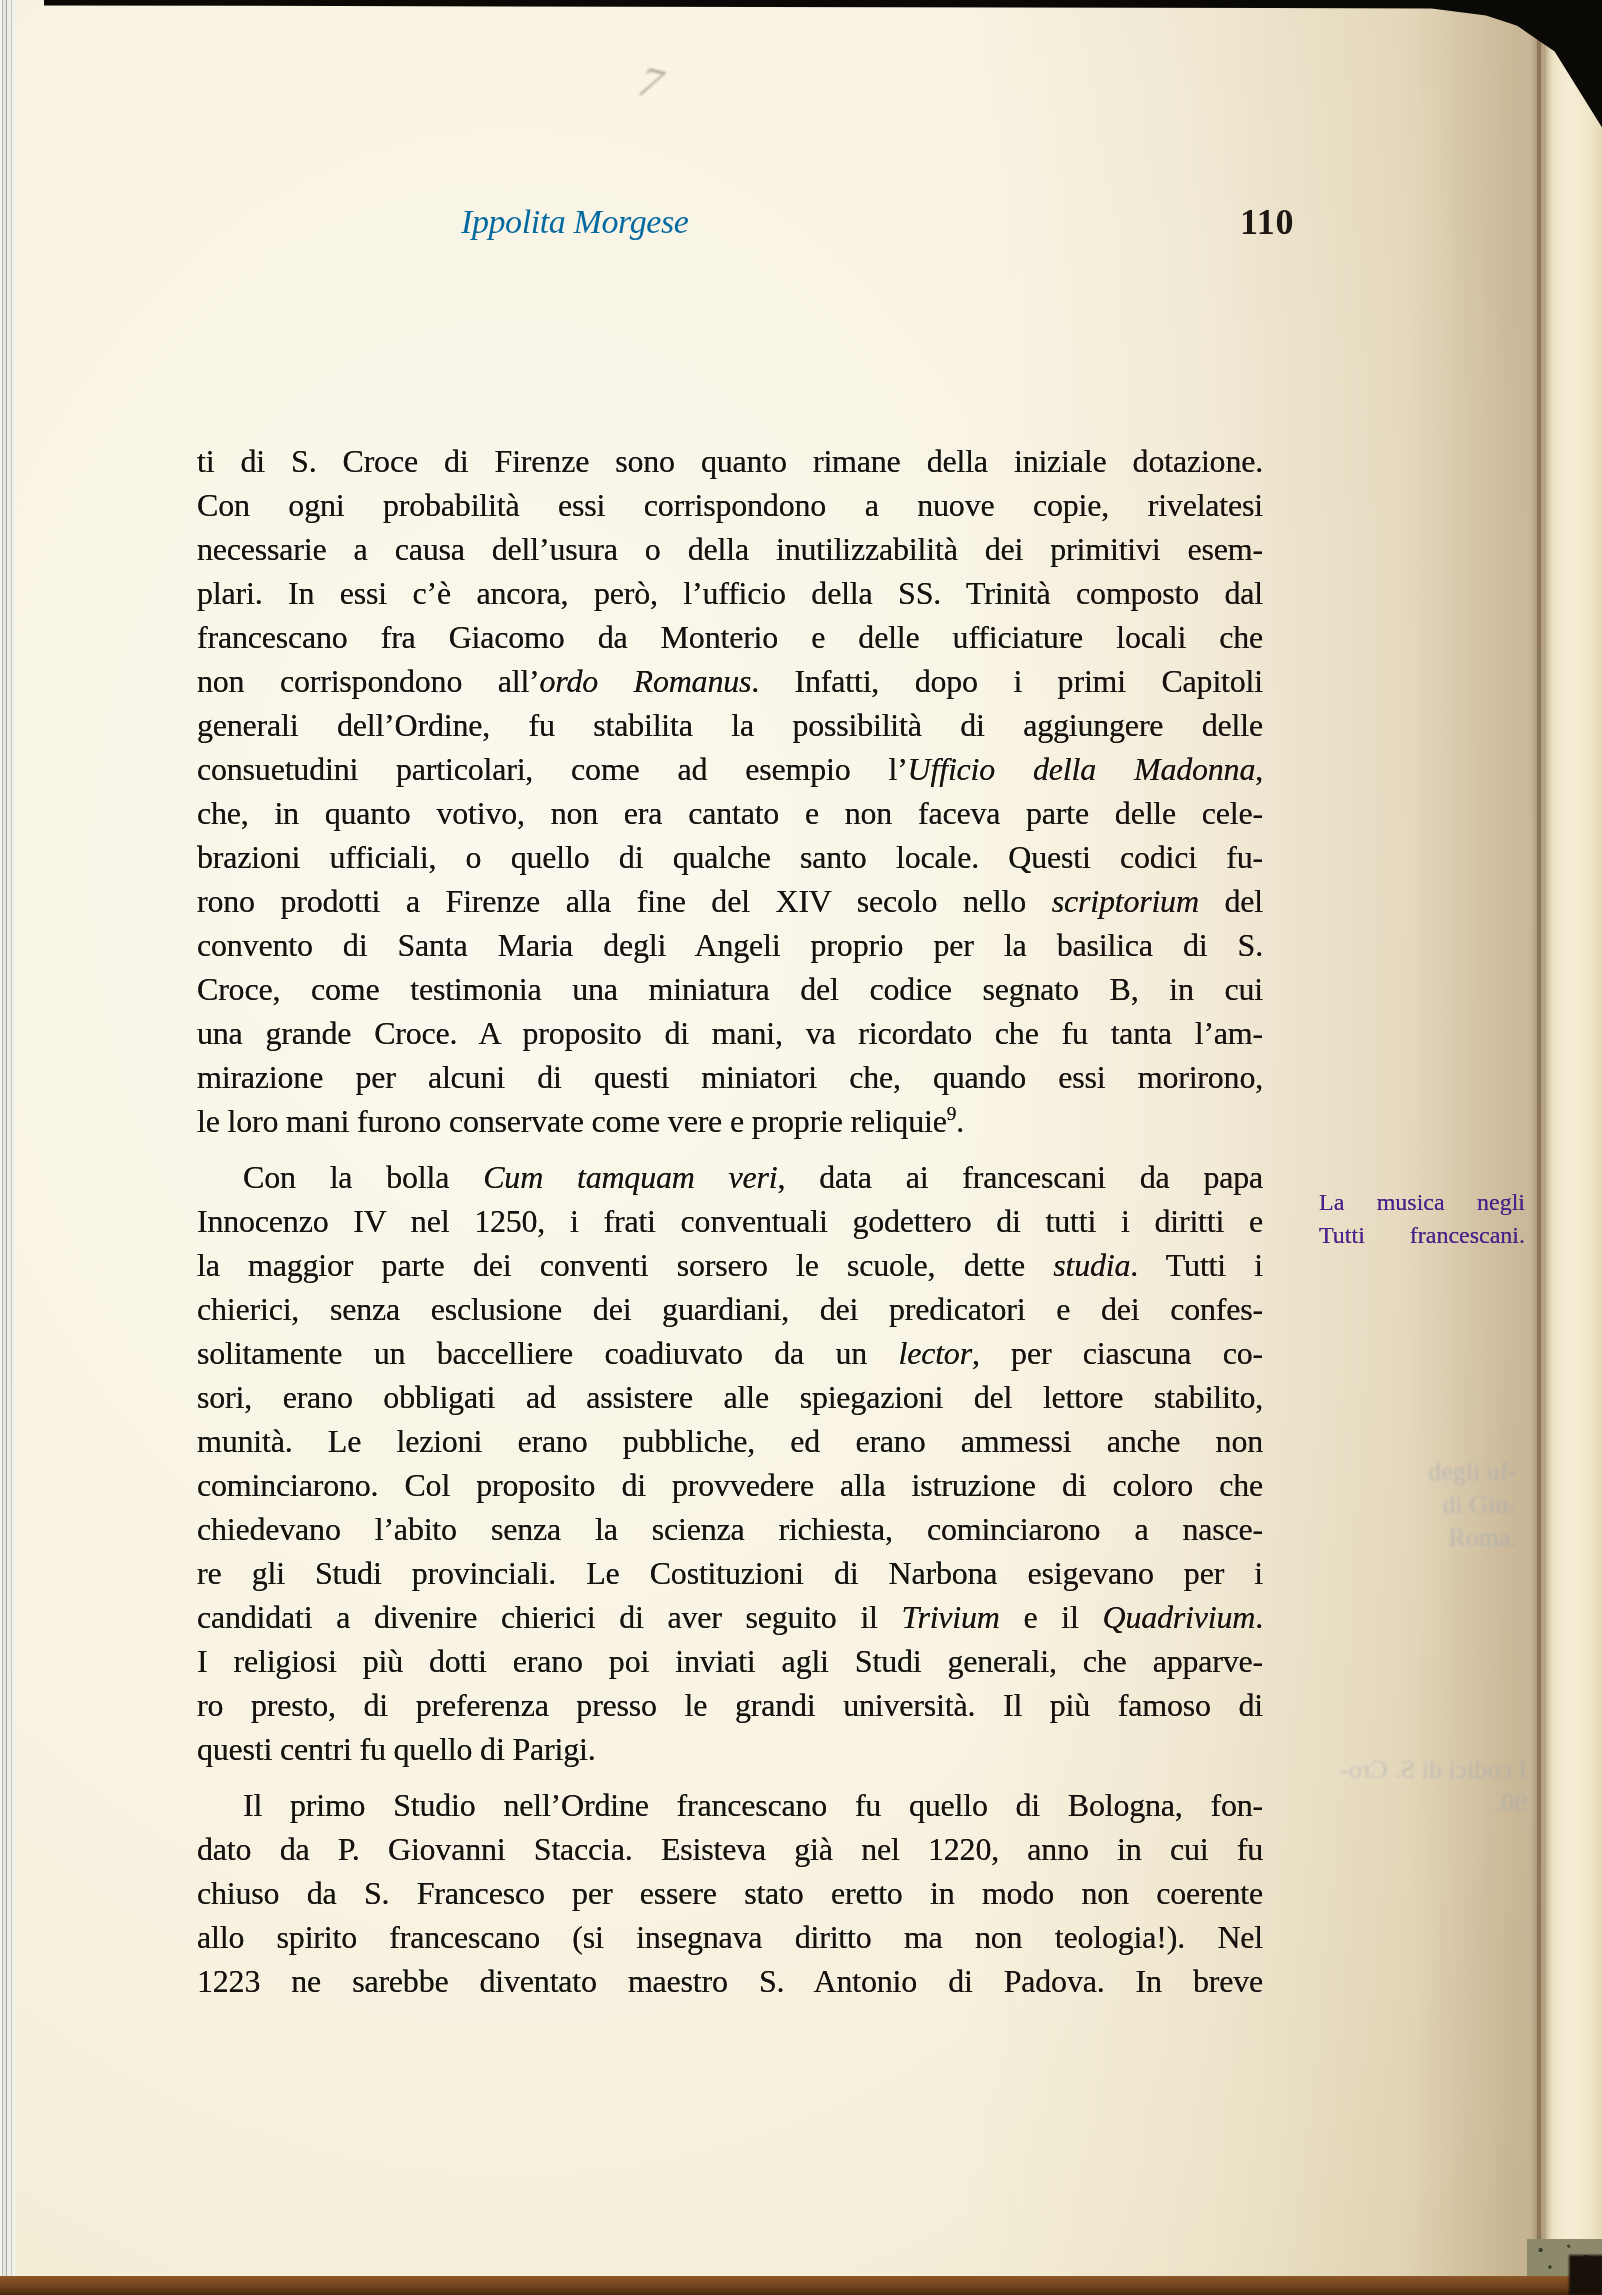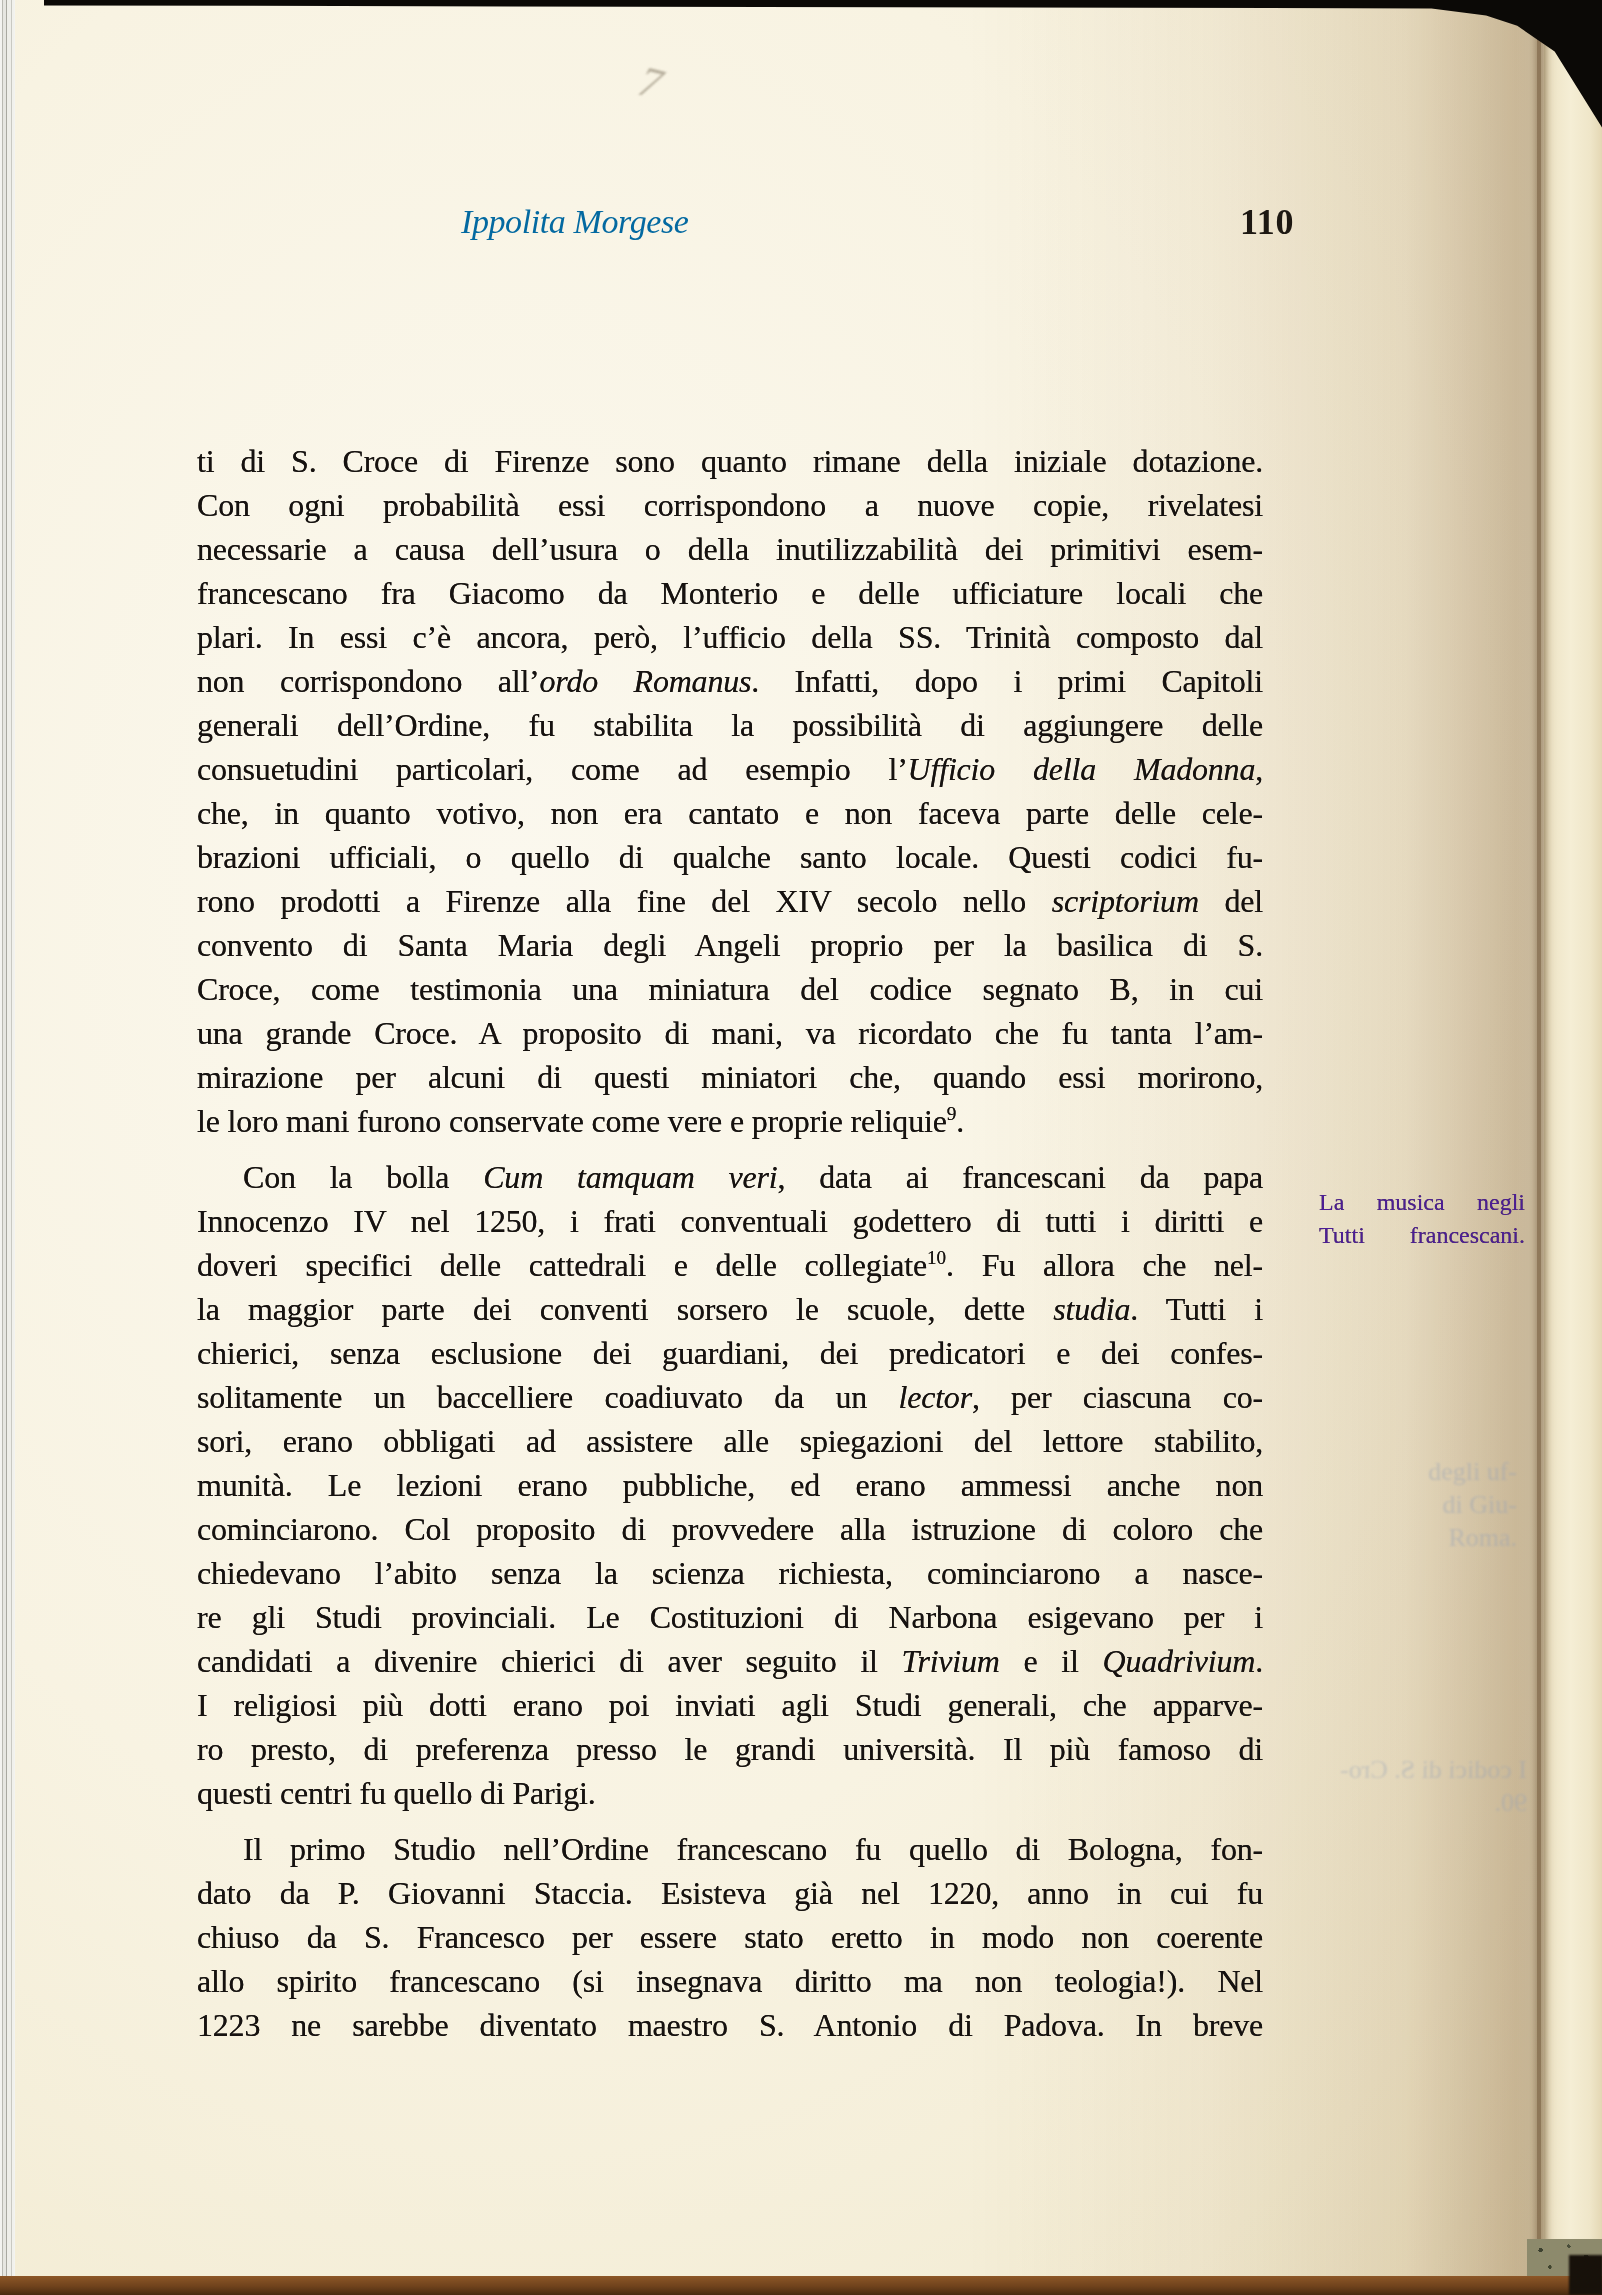--- a/index.html
+++ b/index.html
@@ -117,38 +117,37 @@
 
   <div class="running-head">Ippolita Morgese</div>
   <div class="page-num">110</div>
   <div class="smudge">7</div>
 
   <div id="text-column">
       <div class="para">
         <div class="line"><span>ti di S. Croce di Firenze sono quanto rimane della iniziale dotazione.</span></div>
         <div class="line"><span>Con ogni probabilità essi corrispondono a nuove copie, rivelatesi</span></div>
         <div class="line"><span>necessarie a causa dell’usura o della inutilizzabilità dei primitivi esem-</span></div>
+        <div class="line"><span>plari. In essi c’è ancora, però, l’ufficio della SS. Trinità composto dal</span></div>
         <div class="line"><span>francescano fra Giacomo da Monterio e delle ufficiature locali che</span></div>
-        <div class="line"><span>plari. In essi c’è ancora, però, l’ufficio della SS. Trinità composto dal</span></div>
         <div class="line"><span>non corrispondono all’</span><span class="it">ordo Romanus</span><span>. Infatti, dopo i primi Capitoli</span></div>
         <div class="line"><span>generali dell’Ordine, fu stabilita la possibilità di aggiungere delle</span></div>
         <div class="line"><span>consuetudini particolari, come ad esempio l’</span><span class="it">Ufficio della Madonna</span><span>,</span></div>
         <div class="line"><span>che, in quanto votivo, non era cantato e non faceva parte delle cele-</span></div>
         <div class="line"><span>brazioni ufficiali, o quello di qualche santo locale. Questi codici fu-</span></div>
         <div class="line"><span>rono prodotti a Firenze alla fine del XIV secolo nello </span><span class="it">scriptorium</span><span> del</span></div>
         <div class="line"><span>convento di Santa Maria degli Angeli proprio per la basilica di S.</span></div>
         <div class="line"><span>Croce, come testimonia una miniatura del codice segnato B, in cui</span></div>
         <div class="line"><span>una grande Croce. A proposito di mani, va ricordato che fu tanta l’am-</span></div>
         <div class="line"><span>mirazione per alcuni di questi miniatori che, quando essi morirono,</span></div>
         <div class="line end"><span>le loro mani furono conservate come vere e proprie reliquie</span><span class="sup">9</span><span>.</span></div>
       </div>
       <div class="para">
         <div class="line indent"><span>Con la bolla </span><span class="it">Cum tamquam veri</span><span>, data ai francescani da papa</span></div>
         <div class="line"><span>Innocenzo IV nel 1250, i frati conventuali godettero di tutti i diritti e</span></div>
-        <div class="line"><span>doveri specifici delle cattedrali e delle collegiate</span><span class="sup">10</span><span>. Fu allora che nel-</span></div>
         <div class="line"><span>la maggior parte dei conventi sorsero le scuole, dette </span><span class="it">studia</span><span>. Tutti i</span></div>
         <div class="line"><span>chierici, senza esclusione dei guardiani, dei predicatori e dei confes-</span></div>
         <div class="line"><span>solitamente un baccelliere coadiuvato da un </span><span class="it">lector</span><span>, per ciascuna co-</span></div>
         <div class="line"><span>sori, erano obbligati ad assistere alle spiegazioni del lettore stabilito,</span></div>
         <div class="line"><span>munità. Le lezioni erano pubbliche, ed erano ammessi anche non</span></div>
         <div class="line"><span>cominciarono. Col proposito di provvedere alla istruzione di coloro che</span></div>
         <div class="line"><span>chiedevano l’abito senza la scienza richiesta, cominciarono a nasce-</span></div>
         <div class="line"><span>re gli Studi provinciali. Le Costituzioni di Narbona esigevano per i</span></div>
         <div class="line"><span>candidati a divenire chierici di aver seguito il </span><span class="it">Trivium</span><span> e il </span><span class="it">Quadrivium</span><span>.</span></div>
         <div class="line"><span>I religiosi più dotti erano poi inviati agli Studi generali, che apparve-</span></div>

